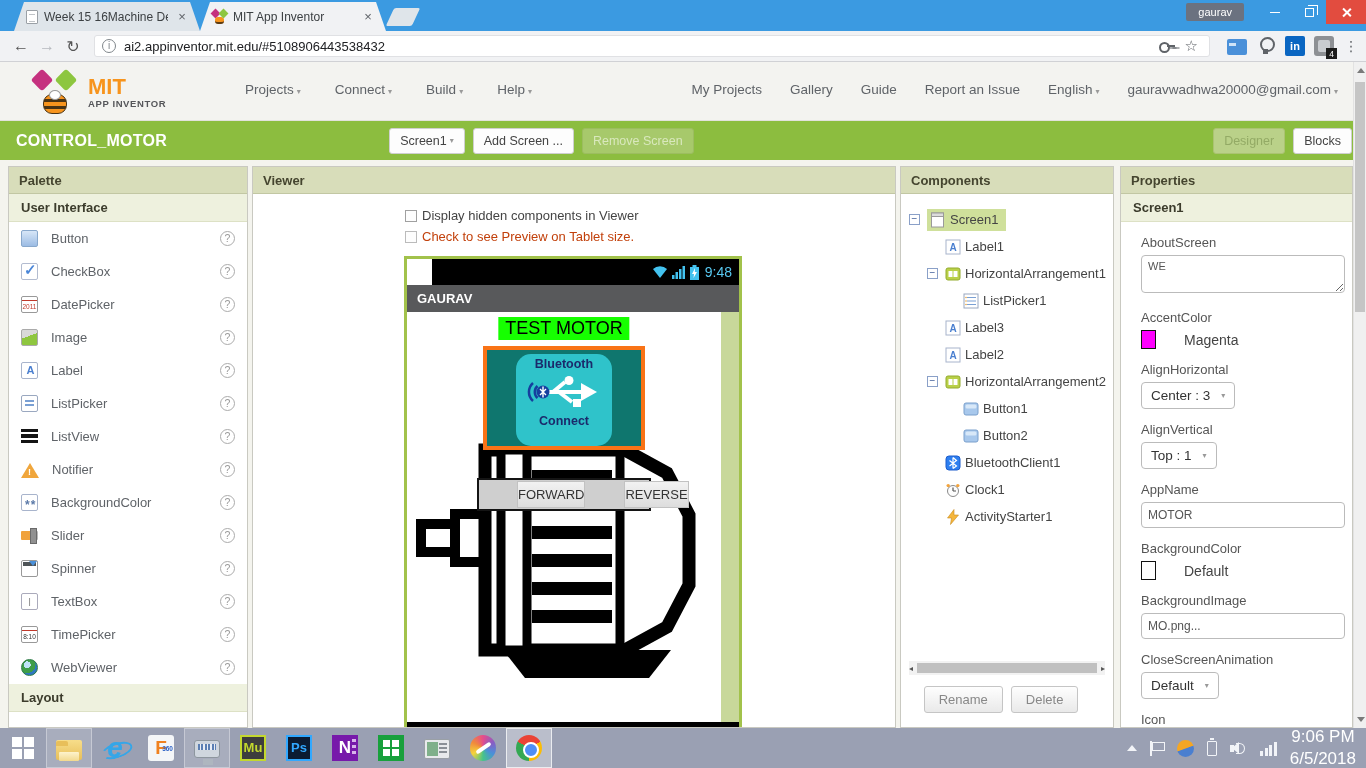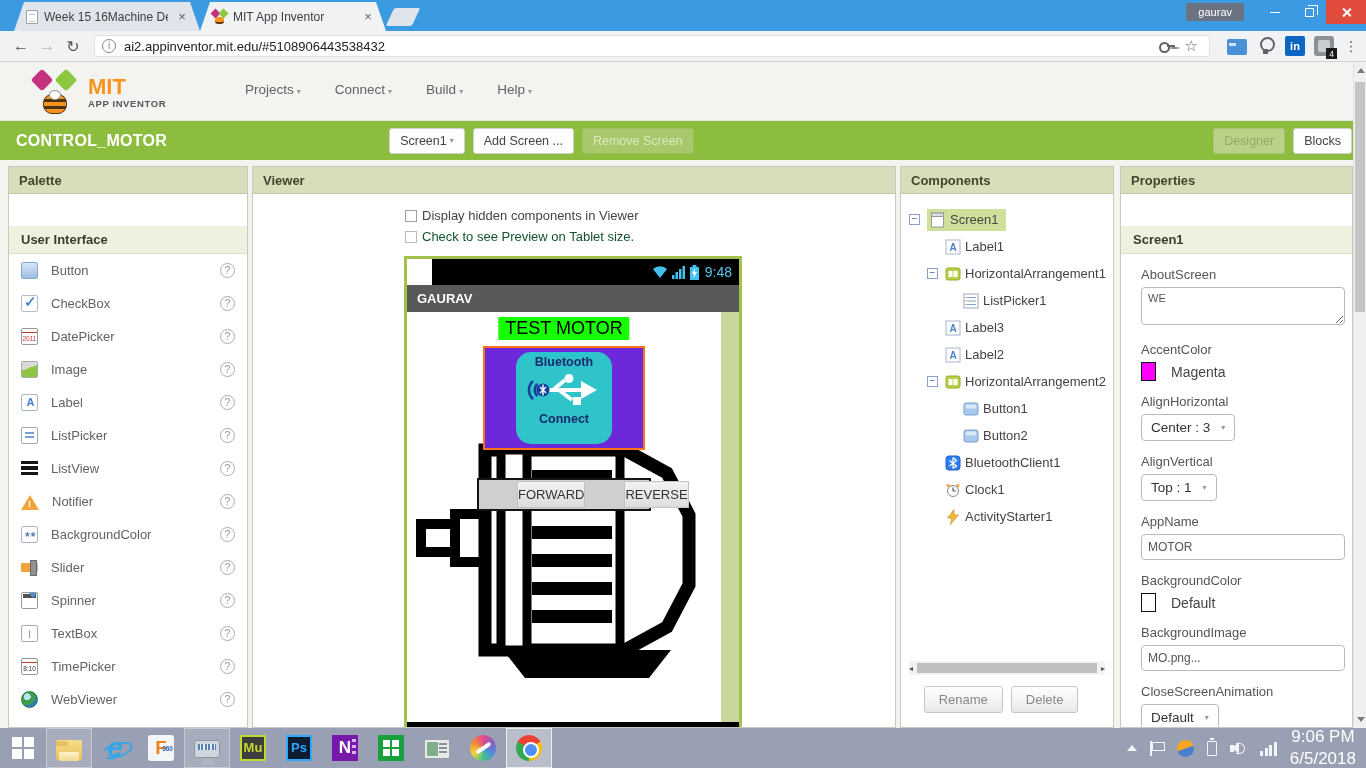--- a/index.html
+++ b/index.html
@@ -81,21 +81,21 @@
   .pb-btn { height:26px; border-radius:3px; font-size:12.5px; display:flex; align-items:center; padding:0 10px; margin-left:8px; }
   .pb-white { background:#fdfdfd; border:1px solid #cfcfcf; color:#444; }
   .pb-muted { background:#a7c96b; border:1px solid #9cbd60; color:#d9e8bd; }
   .pb-screen { margin-left:222px; }
   .pb-right { margin-left:auto; margin-right:14px; display:flex; }
   .pb-designer { background:#bad189; border:1px solid #abc372; color:#93aa65; }
 
   
   .panel { position:absolute; top:166px; height:562px; background:#fff; border:1px solid #c9c9c1; }
   .panel-header { height:27px; background:#d8ddba; border-bottom:1px solid #c2c7a3; font-size:13px; font-weight:bold; color:#45452f; padding:6px 10px; }
-  .subheader { height:28px; background:#eef1de; border-bottom:1px solid #dde1c5; font-size:13px; font-weight:bold; color:#3c3c2c; padding:6px 12px;margin-top:32px; }
+  .subheader { height:28px; background:#eef1de; border-bottom:1px solid #dde1c5; font-size:13px; font-weight:bold; color:#3c3c2c; padding:6px 12px; }
 
   
   .palette { left:8px; width:240px; overflow:hidden; }
   .p-item { display:flex; align-items:center; height:33px; padding:0 12px; gap:13px; }
   .p-label { font-size:13px; color:#5f6368; }
   .p-help { margin-left:auto; width:15px; height:15px; border:1px solid #ababab; border-radius:50%; color:#999; font-size:10.5px; line-height:13px; text-align:center; flex:none; }
   .pi { width:17px; height:17px; border-radius:2px; position:relative; flex:none; }
   .pi-button { background:linear-gradient(180deg,#d7e6f7,#9cbce4); border:1px solid #88a8cc; }
   .pi-checkbox { background:#fff; border:1px solid #b3bcd0; }
   .pi-checkbox::after { content:"✓"; color:#4a86d8; font-weight:bold; font-size:15px; position:absolute; left:2px; top:-3px; }
@@ -124,33 +124,33 @@
   .pi-timepicker::before { content:""; position:absolute; left:0; right:0; top:3px; border-top:1px solid #c0392b; }
   .pi-timepicker::after { content:"8:10"; font-size:6.5px; color:#333; position:absolute; left:0; right:0; top:6px; text-align:center; }
   .pi-webviewer { border-radius:50%; background:radial-gradient(circle at 35% 32%,#bfe3f7 0 24%,#3f9e48 25% 58%,#2f77c0 59%); border:1px solid #2a7a44; }
 
   
   .viewer { left:252px; width:644px; overflow:hidden; }
   .cb-row { display:flex; align-items:center; gap:5px; margin-left:152px; margin-top:14px; }
   .cb-row + .cb-row { margin-top:6px; }
   .cb { width:12px; height:12px; border:1px solid #a0a0a0; background:#fdfdfd; flex:none; }
   .cb-label { font-size:13px; color:#444; }
-  .cb-row.muted .cb-label { color:#14532d; }
+  .cb-row.muted .cb-label { color:#c2410c; }
   .cb-row.muted .cb { border-color:#bbb; }
 
   .phone { margin:12px 0 0 151px; width:338px; border:3px solid #a2c24b; }
   .ph-status { height:26px; background:#000; display:flex; align-items:center; justify-content:flex-end; gap:4px; padding:0 7px;margin-left:25px; }
   .ph-time { color:#58c8f0; font-size:14px; margin-left:2px; }
   .ph-title { height:27px; background:#58595b; color:#fff; font-weight:bold; font-size:13px; display:flex; align-items:center; padding-left:10px; }
   .ph-content { position:relative; height:410px; background:#fff; overflow:hidden; }
   .ph-strip { position:absolute; right:0; top:0; width:18px; height:100%; background:#c8d89a; }
   .ph-inner { position:absolute; left:0; top:0; width:314px; height:100%; }
   .motor { position:absolute; left:6px; top:108px; }
   .tm-label { position:absolute; top:5px; left:50%; transform:translateX(-50%); background:#16ff00; color:#000; font-size:18px; padding:1px 7px; white-space:nowrap; }
-  .lp-box { position:absolute; top:34px; left:50%; transform:translateX(-50%); width:162px; height:104px; background:#6d28d9; border:2px solid #f97316; text-align:center; }
+  .lp-box { position:absolute; top:34px; left:50%; transform:translateX(-50%); width:162px; height:104px; background:#0f766e; border:4px solid #f97316; text-align:center; }
   .lp-tile { display:inline-block; margin-top:4px; width:96px; height:92px; background:#2fc3ca; border-radius:15px; color:#1b2a6b; font-weight:bold; font-size:12.5px; padding-top:3px; }
   .ph-btnrow { position:absolute; top:166px; left:50%; transform:translateX(-50%); width:174px; height:33px; border:2px solid #141414; background:#cfcfcf; display:flex; align-items:center; padding:0 2px; gap:3px; }
   .ph-btn { flex:1; height:27px; background:linear-gradient(180deg,#f2f2f2,#dddddd); border:1px solid #c2c2c2; color:#333; font-size:13px; display:flex; align-items:center; justify-content:center;margin-left:36px; }
   .ph-nav { height:14px; background:#000; }
 
   
   .components { left:900px; width:214px; overflow:hidden; }
   .tree { padding-top:12px; }
   .t-row { display:flex; align-items:center; height:27px; font-size:13px; color:#444; }
   .t-d0 { padding-left:8px; } .t-d1 { padding-left:44px; } .t-d1c { padding-left:26px; } .t-d2 { padding-left:62px; }
@@ -164,21 +164,21 @@
   .arr { font-size:8px; color:#555; }
   .c-actions { position:absolute; left:0; right:12px; bottom:14px; display:flex; justify-content:center; gap:8px; }
   .c-btn { background:linear-gradient(180deg,#fefefe,#e9e9e9); border:1px solid #c5c5c5; border-radius:3px; color:#888; font-size:13px; padding:5px 14px; }
 
   
   .properties { left:1120px; width:233px; overflow:hidden; }
   .prop-body { padding:0 20px; }
   .prop-label { font-size:13px; color:#555; margin-top:13px; margin-bottom:5px; }
   .prop-input { width:204px; height:26px; border:1px solid #bbb; border-radius:4px; font-size:12px; color:#555; padding-left:6px; font-family:"Liberation Sans",sans-serif; background:#fff; }
   .prop-textarea { width:204px; height:38px; border:1px solid #bbb; border-radius:4px; font-size:11px; color:#555; padding:4px 6px; resize:both; font-family:"Liberation Sans",sans-serif; }
-  .prop-color { display:flex; align-items:center; gap:15px; }
+  .prop-color { display:flex; align-items:center; gap:28px; }
   .swatch { width:15px; height:19px; border:1px solid #111; }
   .swatch-magenta { background:#ff00ff; }
   .swatch-white { background:#fff; }
   .prop-value { font-size:14px; color:#444; }
   .prop-select { display:inline-flex; align-items:center; gap:8px; border:1px solid #bbb; border-radius:4px; background:#fff; padding:5px 9px; font-size:13.5px; color:#333; }
 
   
   .v-scroll { position:absolute; right:0; top:62px; width:13px; height:666px; background:#f0f0f0; border-left:1px solid #e2e2e2; }
   .v-scroll .up, .v-scroll .down { position:absolute; left:3px; width:0; height:0; border-left:4px solid transparent; border-right:4px solid transparent; }
   .v-scroll .up { top:6px; border-bottom:5px solid #7a7a7a; }
@@ -303,20 +303,28 @@
       <div class="mit">MIT</div>
       <div class="sub">APP INVENTOR</div>
     </span>
   </div>
   <div class="ai-menus">
     <span class="ai-menu"><span>Projects</span><span class="caret"></span></span>
     <span class="ai-menu"><span>Connect</span><span class="caret"></span></span>
     <span class="ai-menu"><span>Build</span><span class="caret"></span></span>
     <span class="ai-menu"><span>Help</span><span class="caret"></span></span>
   </div>
+  <div class="ai-links">
+    <span class="ai-link">My Projects</span>
+    <span class="ai-link">Gallery</span>
+    <span class="ai-link">Guide</span>
+    <span class="ai-link">Report an Issue</span>
+    <span class="ai-link"><span>English</span><span class="caret"></span></span>
+    <span class="ai-link"><span>gauravwadhwa20000@gmail.com</span><span class="caret"></span></span>
+  </div>
 </div>
 
 <div class="project-bar">
   <span class="project-title">CONTROL_MOTOR</span>
   <span class="pb-btn pb-white pb-screen">
       <span>Screen1</span>
       <span class="caret"></span>
     </span>
   <span class="pb-btn pb-white">Add Screen ...</span>
   <span class="pb-btn pb-muted">Remove Screen</span>

